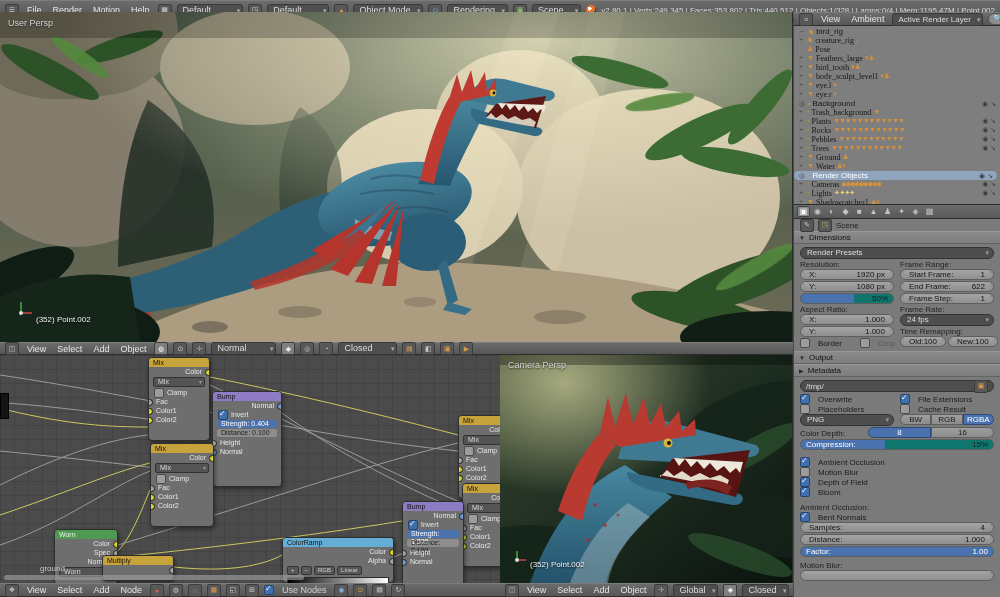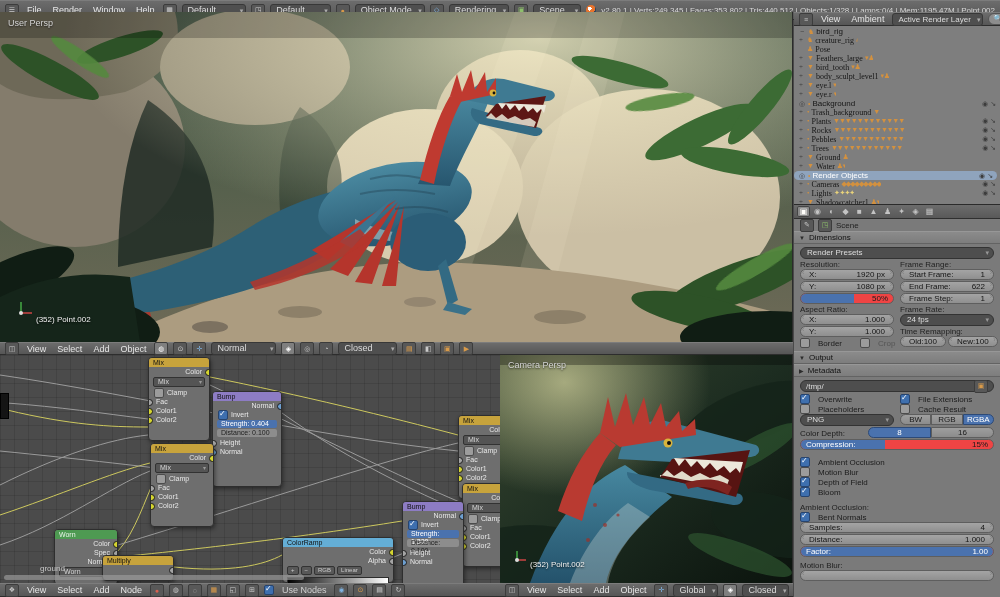--- a/index.html
+++ b/index.html
@@ -90,21 +90,21 @@
   .grplab{height:9px;line-height:9px;color:#222;}
   .field{display:flex;justify-content:space-between;align-items:center;background:linear-gradient(#a4a4a4,#8f8f8f);
          border:1px solid #5e5e5e;border-radius:6px;height:9px;padding:0 5px;margin-bottom:1px;color:#151515;position:relative;}
   .field:before{content:"‹";position:absolute;left:1px;top:-1px;color:#666;font-size:7px;opacity:.6;}
   .field:after{content:"›";position:absolute;right:1px;top:-1px;color:#666;font-size:7px;opacity:.6;}
   .field .lab{overflow:hidden;white-space:nowrap;padding-left:3px;}
   .field .val{padding-right:3px;white-space:nowrap;}
   .ddark{background:#4e4e4e;border:1px solid #333;border-radius:6px;height:10px;line-height:10px;
          color:#ddd;padding:0 6px;margin-bottom:1px;position:relative;}
   .ddark:after{content:"▾";position:absolute;right:4px;top:0;font-size:7px;color:#999;}
-  .slider{position:relative;background:#ef4444;border:1px solid #5e5e5e;border-radius:6px;height:9px;
+  .slider{position:relative;background:#0f766e;border:1px solid #5e5e5e;border-radius:6px;height:9px;
           margin-bottom:1px;overflow:hidden;}
   .slider .fill{position:absolute;left:0;top:0;bottom:0;background:#4a72ae;}
   .slider .lab{position:absolute;left:5px;top:0;line-height:9px;color:#fff;}
   .slider .val{position:absolute;right:5px;top:0;line-height:9px;color:#1a1a1a;}
   .slider.full .val{color:#fff;}
   .cbrow{display:flex;align-items:flex-end;gap:8px;height:10px;}
   .seg{display:flex;flex:1;margin-bottom:1px;}
   .seg span{flex:1;text-align:center;background:linear-gradient(#9e9e9e,#8c8c8c);border:1px solid #5e5e5e;
             height:9px;line-height:9px;color:#1a1a1a;}
   .seg span:first-child{border-radius:6px 0 0 6px;} .seg span:last-child{border-radius:0 6px 6px 0;}
@@ -114,21 +114,21 @@
 </style>
 </head>
 <body>
 
 <div id="app">
 
   <div class="ebar" style="left:0;top:0;width:1000px;height:20px;">
     <span class="ic">☰</span>
     <span class="menu">File</span>
     <span class="menu">Render</span>
-    <span class="menu">Window</span>
+    <span class="menu">Motion</span>
     <span class="menu">Help</span>
     <span class="ic">▦</span>
     <span class="drop" style="width:110px;">Default</span>
     <span class="ic">◳</span>
     <span class="drop" style="width:100px;">Default</span>
     <span class="ic org">●</span>
     <span class="drop" style="width:70px;">Object Mode</span>
     <span class="ic blu">◇</span>
     <span class="drop" style="width:86px;">Rendering</span>
     <span class="ic grn">▣</span>

